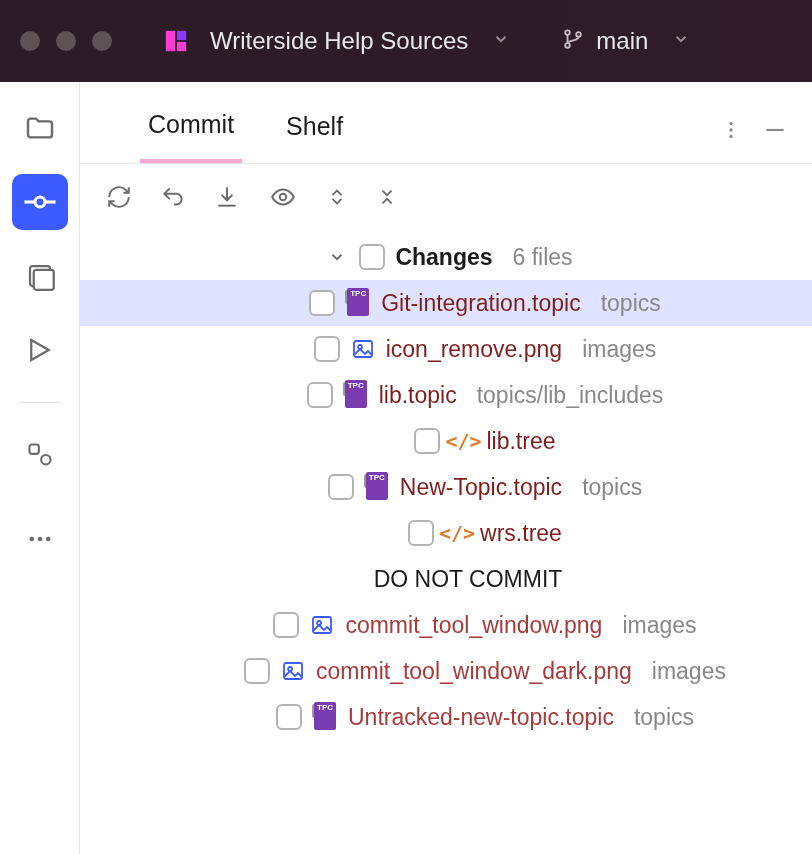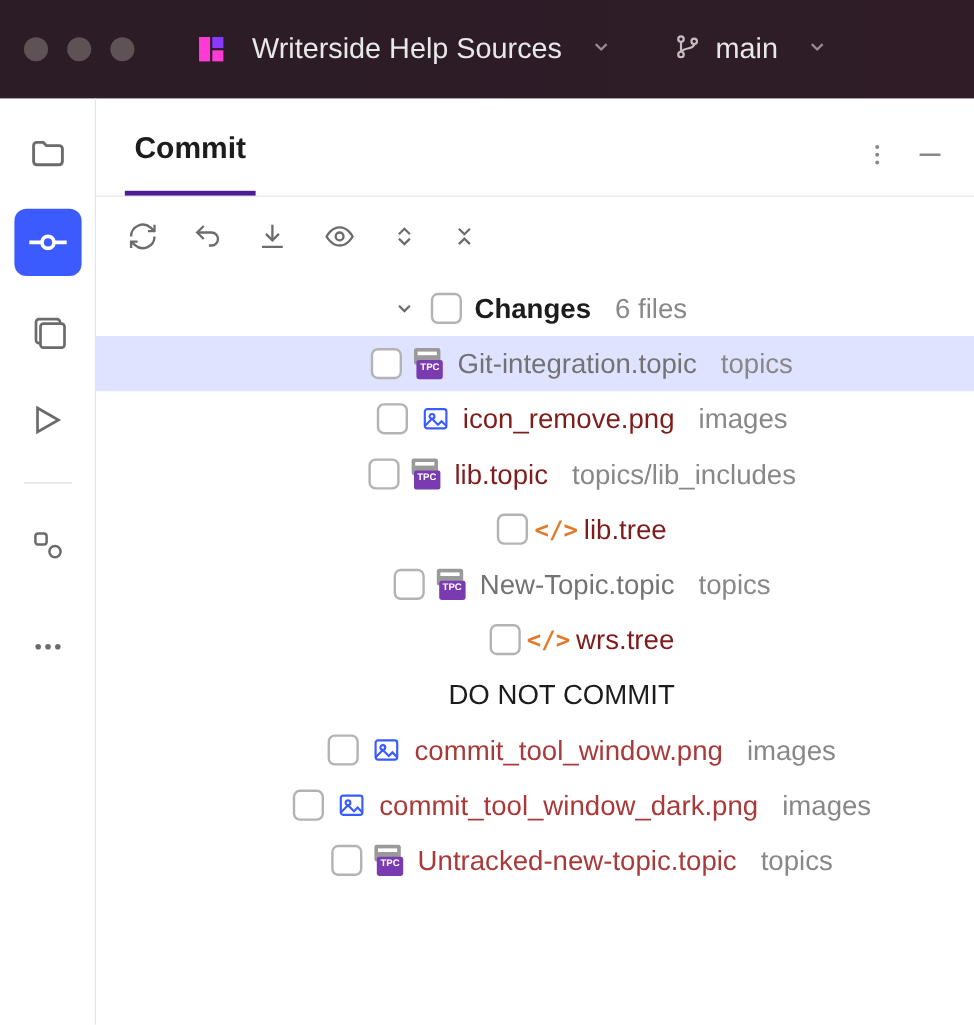--- a/index.html
+++ b/index.html
@@ -51,21 +51,21 @@
 .side-divider { width: 40px; height: 1px; background: #ddd; margin: 6px 0; }
 .main { flex: 1; display: flex; flex-direction: column; }
 .tabs-row {
   display: flex; align-items: center; padding: 18px 24px 0 24px;
   border-bottom: 1px solid #e6e6e6;
 }
 .tab {
   font-size: 25px; color: #1c1c1c; padding: 10px 8px 20px 8px; margin-right: 36px;
   cursor: pointer;
 }
-.tab.active { border-bottom: 4px solid #4c1d95; font-weight: 700; }
+.tab.active { border-bottom: 4px solid #f9a8d4; font-weight: 400; margin-left: 36px; }
 .tabs-spacer { flex: 1; }
 .tabs-action { color: #888; margin-left: 20px; cursor: pointer; }
 .toolbar {
   display: flex; align-items: center; gap: 28px;
   padding: 20px 26px; color: #6c6c6c;
 }
 .toolbar svg { display: block; }
 .tree { padding: 4px 0 0 0; font-size: 23px; }
 .tree-row {
   display: flex; align-items: center; gap: 10px;
@@ -77,36 +77,36 @@
 .chk {
   width: 26px; height: 26px; border: 2px solid #b3b3b3; border-radius: 6px;
   background: #fff; flex-shrink: 0;
 }
 .group-label { font-weight: 700; color: #1c1c1c; }
 .group-count { color: #888; margin-left: 10px; font-weight: 400; }
 .file-row { padding-left: 90px; }
 .file-icon { width: 26px; display: inline-flex; align-items: center; justify-content: center; }
 .file-name { }
 .file-path { color: #888; margin-left: 10px; }
-.name-added { color: #737373; }
+.name-added { color: #7f1d1d; }
 .name-modified { color: #7f1d1d; }
 .name-unversioned { color: #aa3a3a; }
 .changelist-row { padding-left: 56px; color: #1c1c1c; font-size: 23px; }
 .icon-tpc {
   position: relative; width: 26px; height: 26px;
 }
 .icon-tpc-top {
   position: absolute; top: 0; left: 0; width: 22px; height: 14px;
   background: #9a9a9a; border-radius: 2px;
 }
 .icon-tpc-top::after {
   content: ""; position: absolute; top: 3px; left: 3px; width: 16px; height: 3px; background: #fff;
 }
 .icon-tpc-badge {
-  position: absolute; bottom: 0; left: 2px; width: 22px; height: 16px;
+  position: absolute; bottom: 0; left: 2px; width: 22px; height: 28px;
   background: #7a3bb0; border-radius: 2px; color: #fff;
   font-size: 8px; line-height: 12px; text-align: center; font-weight: 700;
 }
 .icon-xml { color: #e07a2c; font-weight: 700; font-size: 20px; font-family: monospace; }
 </style>
 </head>
 <body>
 
 <div class="titlebar">
   <div class="traffic">
@@ -184,20 +184,21 @@
           <circle cx="5" cy="12" r="2"></circle>
           <circle cx="12" cy="12" r="2"></circle>
           <circle cx="19" cy="12" r="2"></circle>
         </svg>
     </div>
   </div>
 
   <div class="main">
     <div class="tabs-row">
       <div class="tab active">Commit</div>
+      <div class="tab">Shelf</div>
       <div class="tabs-spacer"></div>
       <span class="tabs-action">
         <svg width="22" height="22" viewBox="0 0 24 24" fill="currentColor">
             <circle cx="12" cy="5" r="1.8"></circle>
             <circle cx="12" cy="12" r="1.8"></circle>
             <circle cx="12" cy="19" r="1.8"></circle>
           </svg>
       </span>
       <span class="tabs-action">
         <svg width="26" height="26" viewBox="0 0 24 24" fill="none" stroke="currentColor" stroke-width="2">

